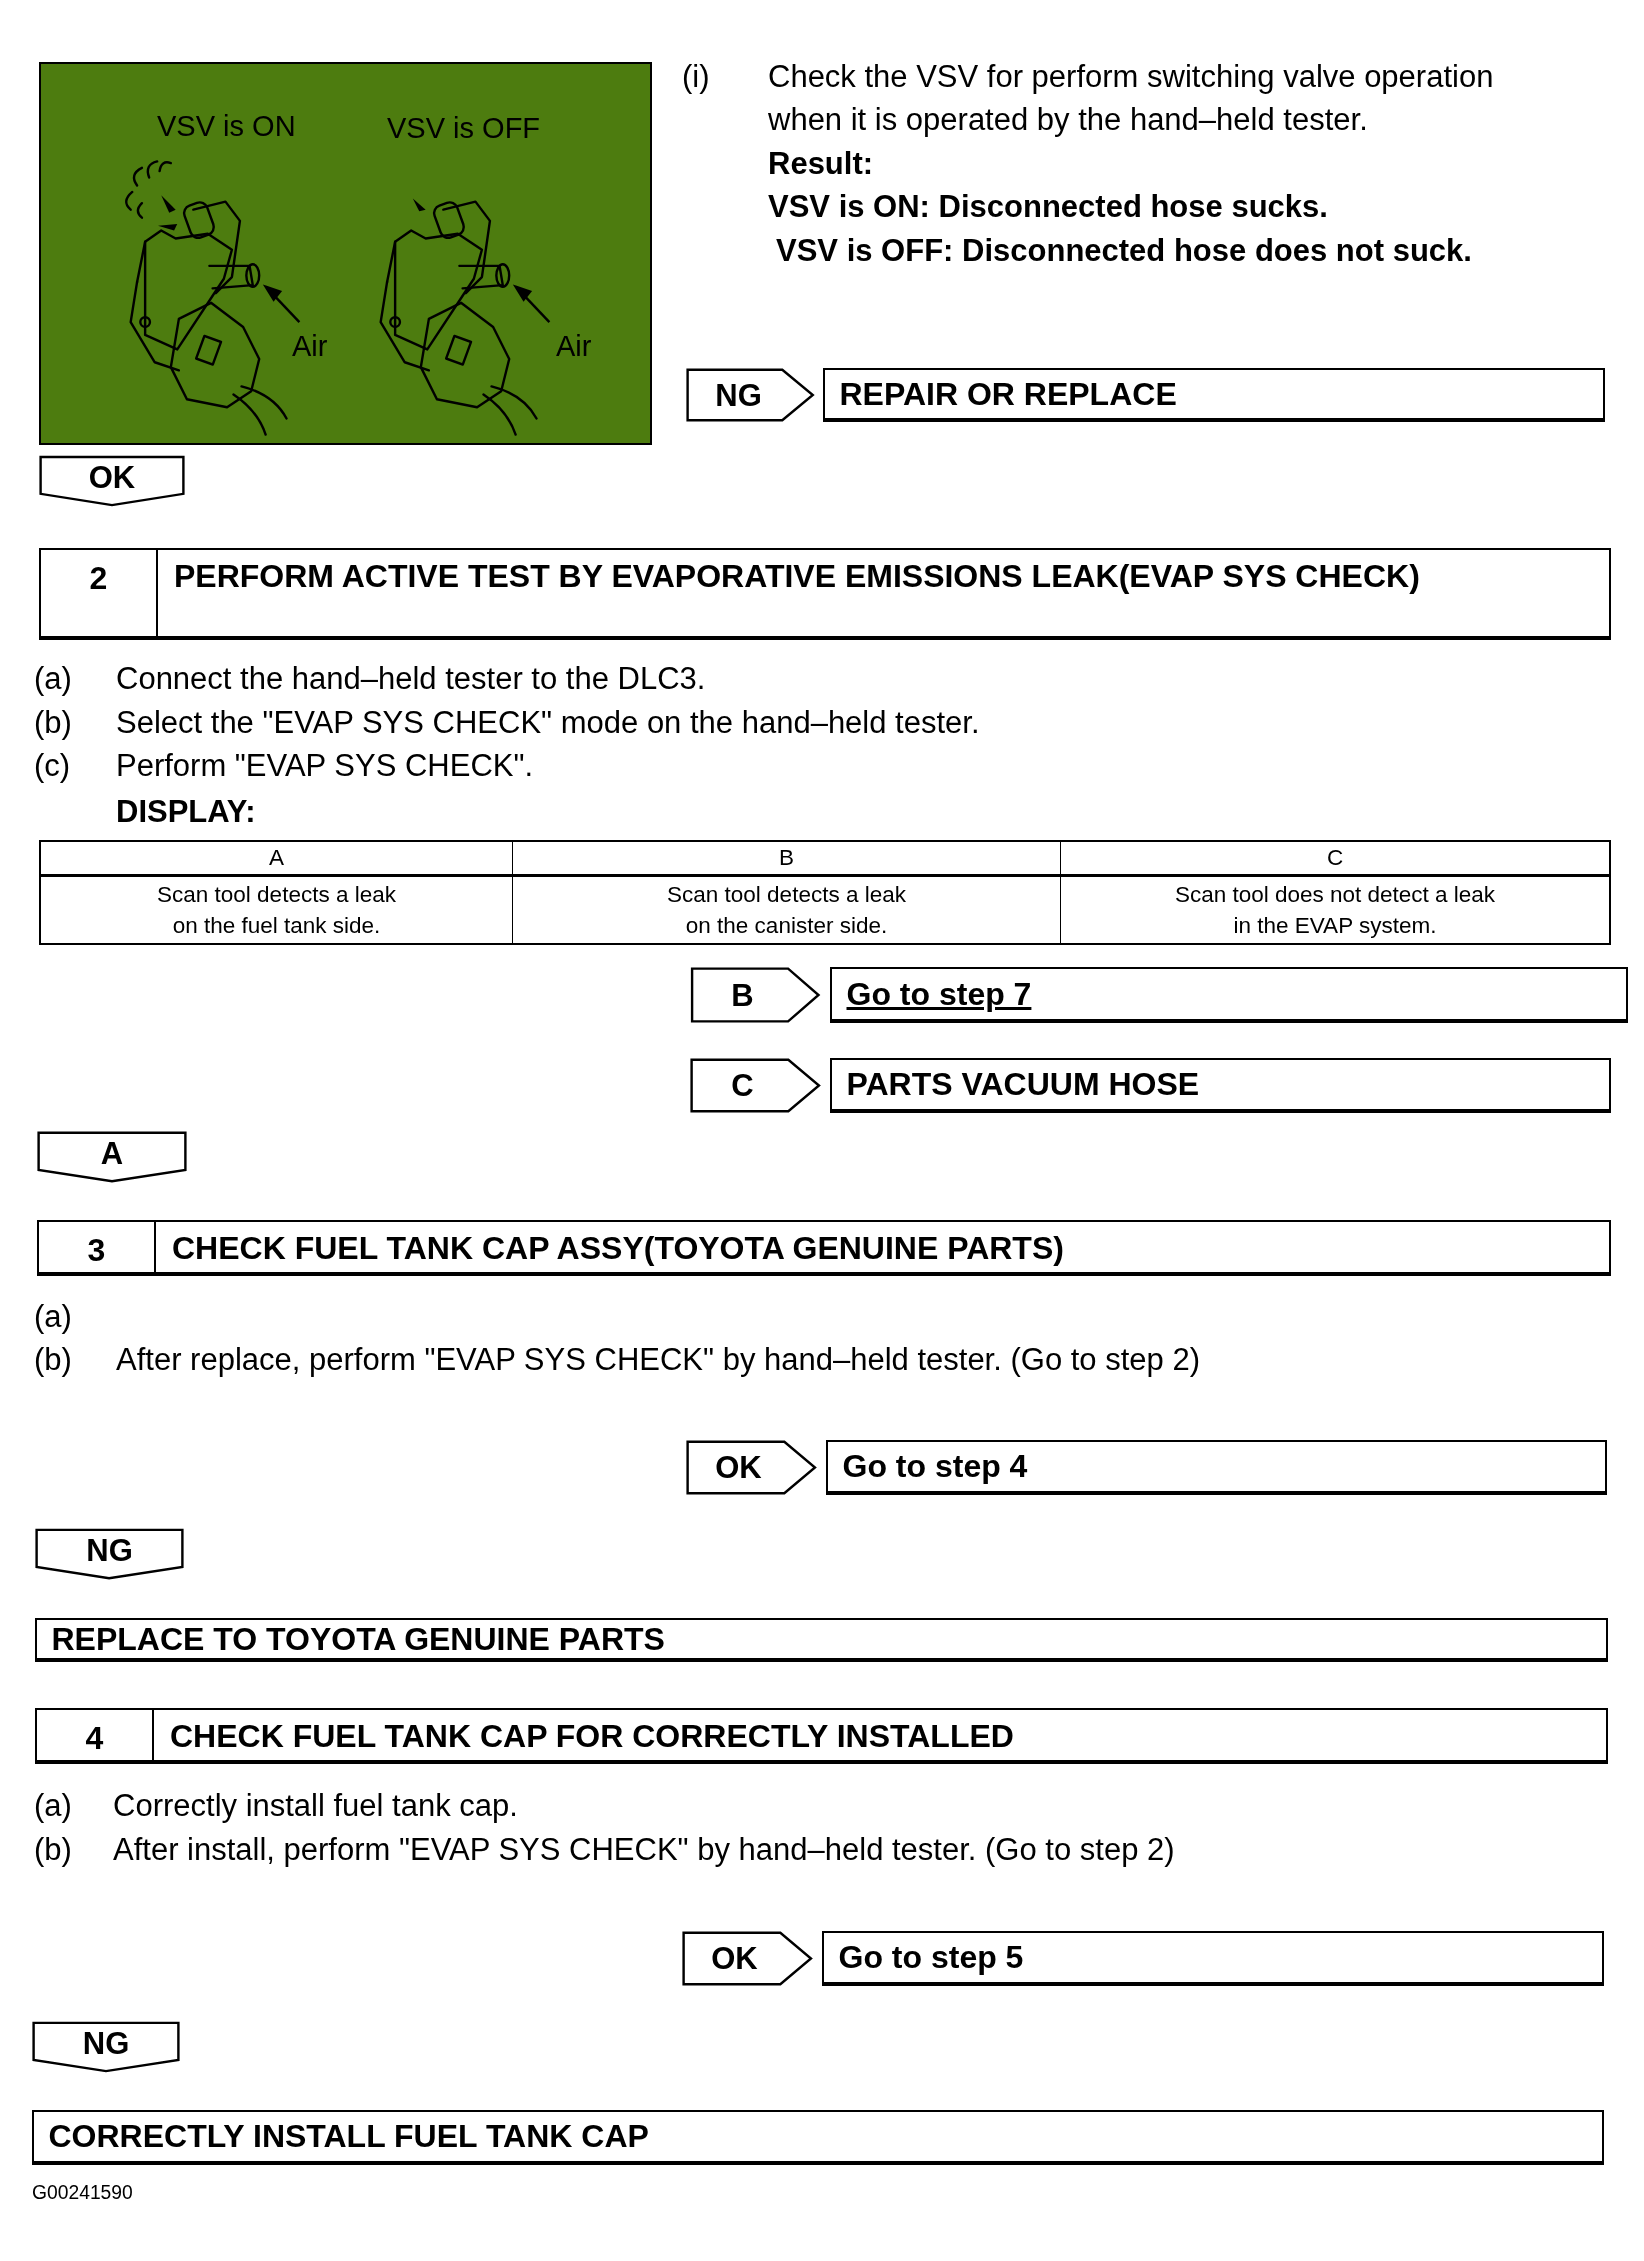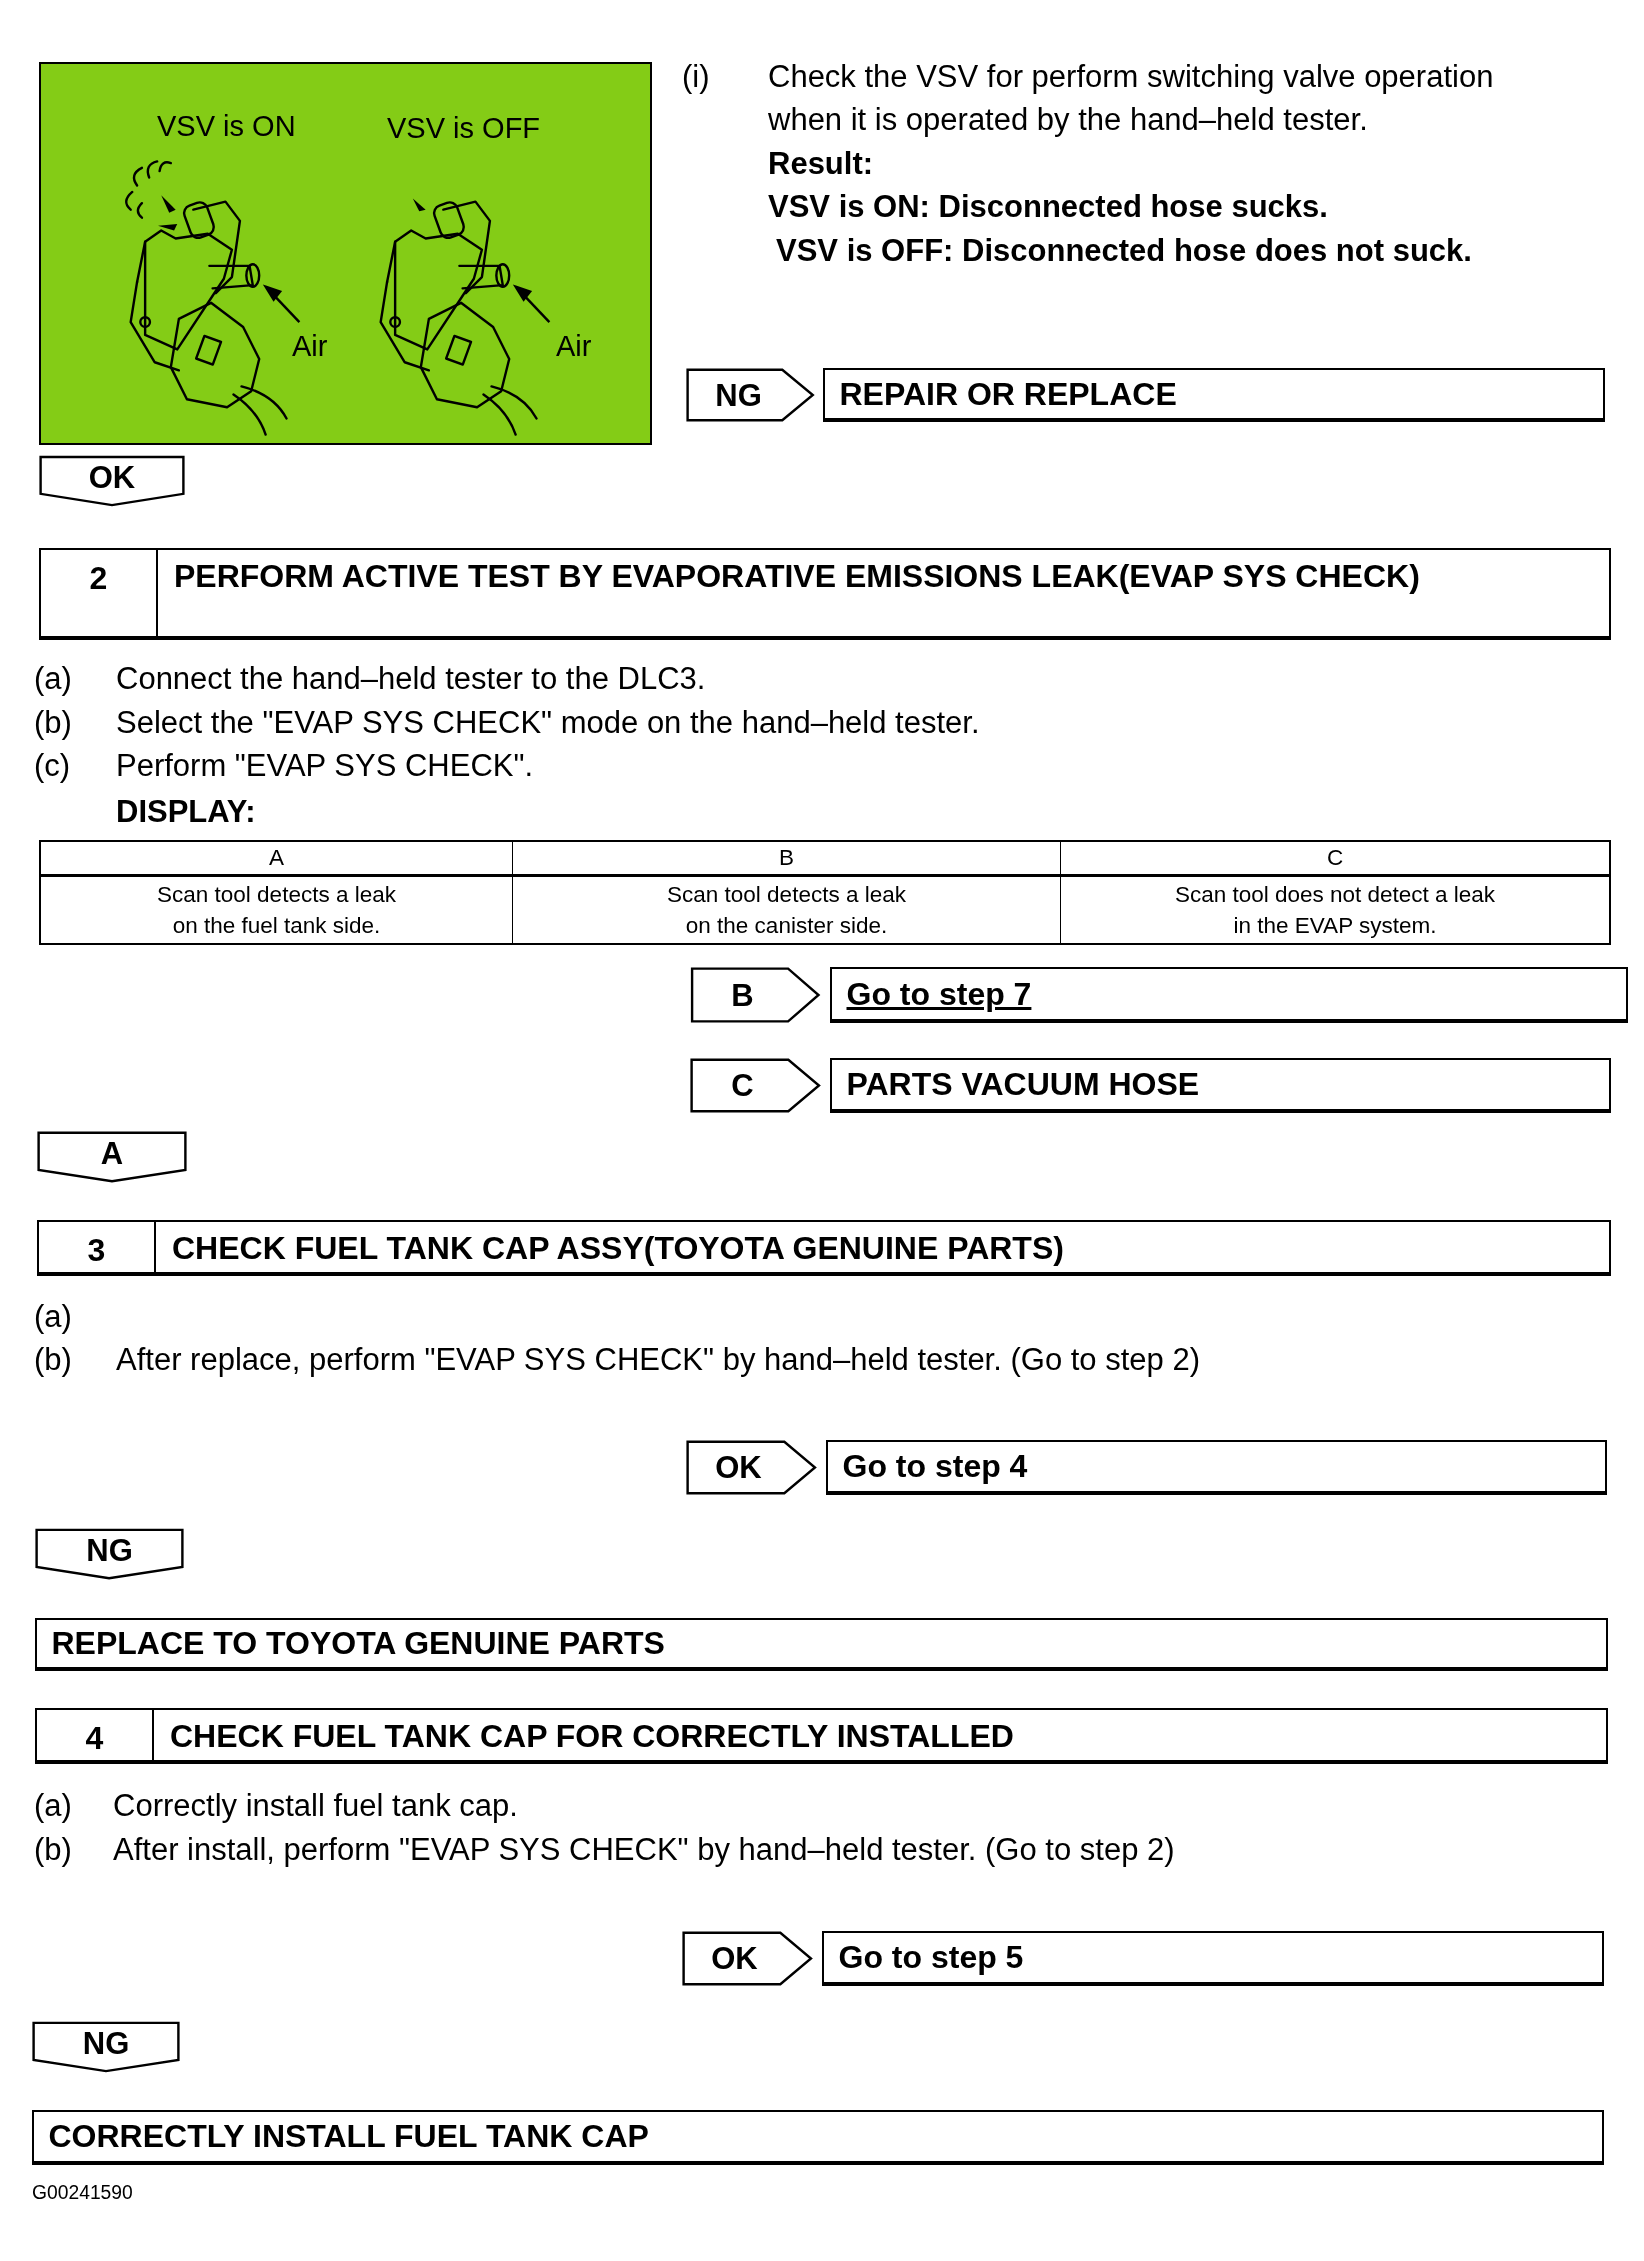--- a/index.html
+++ b/index.html
@@ -1,19 +1,19 @@
 <!DOCTYPE html>
 <html style="font-size:13px"><head>
 <meta charset="utf-8">
 <style>
   html, body { margin:0; padding:0; background:#ffffff; }
   body { width:1644px; height:2261px; position:relative; overflow:hidden;
          font-family:"Liberation Sans", sans-serif; color:#000; }
   .abs { position:absolute; }
-  .figbox { border:2.4px solid #000; box-sizing:border-box; background:#84cc16; }
+  .figbox { border:2.4px solid #000; box-sizing:border-box; background:#4d7c0f; }
   .figlabel { font-size:29px; white-space:nowrap; }
   .txt { font-size:31px; line-height:43px; white-space:nowrap; }
   .bold { font-weight:bold; }
   .hdr { border:2.4px solid #000; border-bottom-width:4px; box-sizing:border-box; display:flex; }
   .hdr .num { width:117px; border-right:2.4px solid #000; font-weight:bold; font-size:32px;
               text-align:center; padding-top:9.7px; box-sizing:border-box; }
   .hdr .title { font-weight:bold; font-size:32px; padding:8px 0 0 16px; white-space:nowrap; }
   .resbox { border:2.4px solid #000; border-bottom-width:4px; box-sizing:border-box;
             font-weight:bold; font-size:32px; padding:0 0 0 14.5px; display:flex; align-items:center; white-space:nowrap; }
   .tagr svg, .tagd svg { position:absolute; left:0; top:0; }
@@ -199,21 +199,21 @@
 </div>
 <div class="abs resbox" style="left:826px; top:1440px; width:781px; height:55px;">Go to step 4</div>
 
 <div class="abs tagd" style="left:35px; top:1528px; width:149px; height:52px;">
   <svg width="149" height="52" viewBox="0 0 185 64">
     <polygon points="2,2 183,2 183,48 92,62 2,48" fill="#fff" stroke="#000" stroke-width="3"></polygon>
   </svg>
   <div class="taglabel" style="top:4.8px;">NG</div>
 </div>
 
-<div class="abs resbox" style="left:35px; top:1618px; width:1573px; height:53px;">REPLACE TO TOYOTA GENUINE PARTS</div>
+<div class="abs resbox" style="left:35px; top:1618px; width:1573px; height:44px;">REPLACE TO TOYOTA GENUINE PARTS</div>
 
 <div class="abs hdr" style="left:35px; top:1708px; width:1573px; height:56px;">
   <div class="num">4</div>
   <div class="title">CHECK FUEL TANK CAP FOR CORRECTLY INSTALLED</div>
 </div>
 <div class="step" style="left:34px; top:1788px; width:1529px; height:43px;">
   <span class="lbl">(a)</span>
   <span class="body" style="left:79px;">Correctly install fuel tank cap.</span>
 </div>
 <div class="step" style="left:34px; top:1832px; width:1529px; height:43px;">

